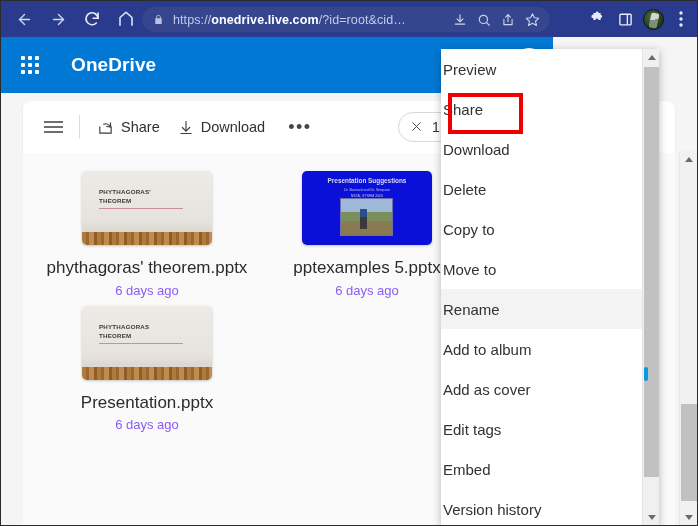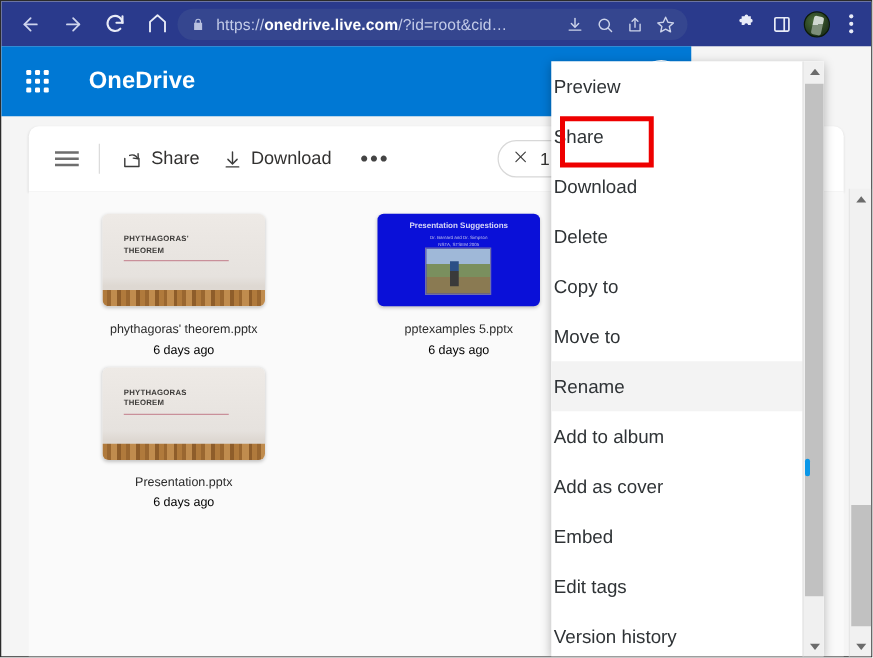--- a/index.html
+++ b/index.html
@@ -116,25 +116,25 @@
     position: absolute; left: 0; top: 0;
     display: flex; flex-wrap: wrap; padding: 10px 0 0 14px;
   }
   .file-card { width: 220px; padding-top: 8px; }
   .thumb-wrap {
     width: 130px; height: 74px; margin: 0 auto;
     border-radius: 5px; overflow: hidden; background: #fff;
     box-shadow: 0 1px 3px rgba(0,0,0,.22); position: relative;
   }
   .file-name {
-    text-align: center; margin-top: 13px; font-size: 10px;
+    text-align: center; margin-top: 13px; font-size: 17px;
     color: #2b2b2b; line-height: 1.15;
   }
   .file-date {
-    text-align: center; margin-top: 5px; font-size: 10px; color: #000000;
+    text-align: center; margin-top: 5px; font-size: 13px; color: #8b5cf6;
   }
 
   
   .th-pyth { background: linear-gradient(#eeeae6, #e6e2de 68%, #ded8d2 78%); }
   .th-pyth .floor {
     position: absolute; left: 0; bottom: 0; width: 100%; height: 13px;
     background: repeating-linear-gradient(90deg,
       #b07a3c 0 4px, #9a6730 4px 7px, #c08c4e 7px 12px, #8e5d2a 12px 15px);
   }
   .th-pyth .t1 {
@@ -425,22 +425,22 @@
   <div id="context-menu">
     <div class="menu-item">Preview</div>
     <div class="menu-item">Share</div>
     <div class="menu-item">Download</div>
     <div class="menu-item">Delete</div>
     <div class="menu-item">Copy to</div>
     <div class="menu-item">Move to</div>
     <div class="menu-item hovered">Rename</div>
     <div class="menu-item">Add to album</div>
     <div class="menu-item">Add as cover</div>
+    <div class="menu-item">Edit tags</div>
     <div class="menu-item">Embed</div>
-    <div class="menu-item">Edit tags</div>
     <div class="menu-item">Version history</div>
 
     <div id="menu-scrollbar">
       <div class="arrow-up">
           <span class="tri tri-up"></span>
         </div>
       <div id="menu-scroll-thumb"></div>
       <div class="arrow-dn">
           <span class="tri tri-dn"></span>
         </div>

